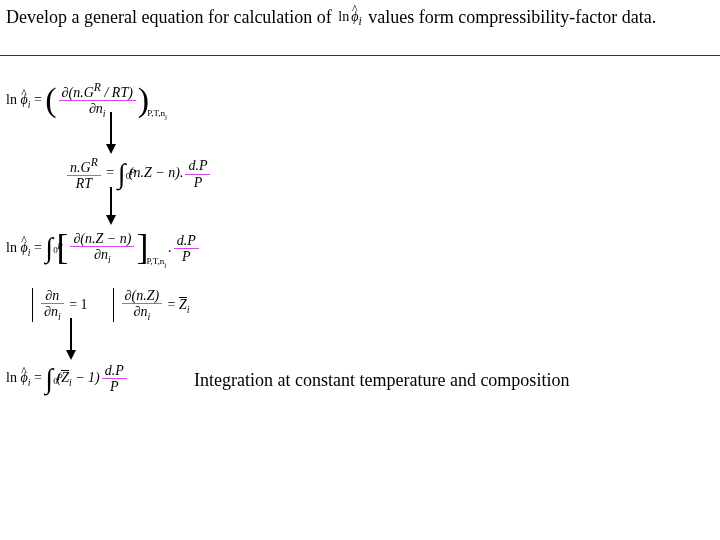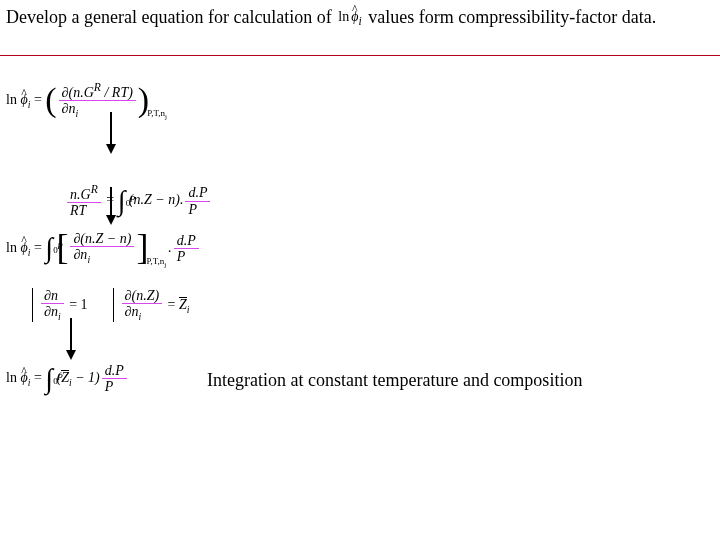--- a/index.html
+++ b/index.html
@@ -45,20 +45,21 @@
     font-size: 14px;
     white-space: nowrap;
   }
   .eq sub { font-size: 0.7em; }
   .eq-area { position:absolute; left:0; top:60px; width:720px; }
 
   
   .frac {
     display: inline-block;
     vertical-align: middle;
+    text-align: center;
     margin: 0 2px;
   }
   .frac .num, .frac .den {
     display: block;
     padding: 0 3px;
     line-height: 1.1;
   }
   .frac .den {
     border-top: 1px solid #d946ef;
   }
@@ -169,21 +170,21 @@
         <span class="num"><span class="italic"><span>∂(n.G</span><sup>R</sup><span> / RT)</span></span></span>
         <span class="den"><span class="italic"><span>∂n</span><sub>i</sub></span></span>
       </span><span class="rparen">)</span><span class="subscripts"><span>P,T,n</span><sub style="font-size:7px;">j</sub></span>
     </div>
 
     <div class="arrow" style="left:110px; top:52px;">
       <div class="shaft" style="height:32px;"></div>
       <div class="head" style="top:32px;"></div>
     </div>
 
-    <div class="eq" style="left:65px; top:97px;margin-top:27px;">
+    <div class="eq" style="left:65px; top:97px;">
       <span class="frac">
         <span class="num italic"><span>n.G</span><sup>R</sup></span>
         <span class="den italic">RT</span>
       </span><span> = </span><span class="int">∫<span class="limit-top">P</span><span class="limit-bot">0</span></span>&nbsp;<span class="italic">(n.Z − n).</span><span class="frac">
         <span class="num italic">d.P</span>
         <span class="den italic">P</span>
       </span>
     </div>
 
     <div class="arrow" style="left:110px; top:127px;">
@@ -218,16 +219,16 @@
       <div class="head" style="top:32px;"></div>
     </div>
 
     <div class="eq" style="left:6px; top:303px;">
       <span>ln </span><span class="phi-hat italic"><span class="hat">^</span>ϕ</span><sub class="italic">i</sub><span> = </span><span class="int">∫<span class="limit-top">P</span><span class="limit-bot">0</span></span>&nbsp;<span class="italic">(</span><span class="zbar italic"><span class="bar"></span><span>Z</span></span><sub class="italic">i</sub><span class="italic"> − 1)</span><span class="frac">
         <span class="num italic">d.P</span>
         <span class="den italic">P</span>
       </span>
     </div>
 
-    <div class="note" style="left:207px; top:310px;">Integration at constant temperature and composition</div>
+    <div class="note" style="left:194px; top:310px;">Integration at constant temperature and composition</div>
 
   </div>
 </div>
 
 </body></html>

